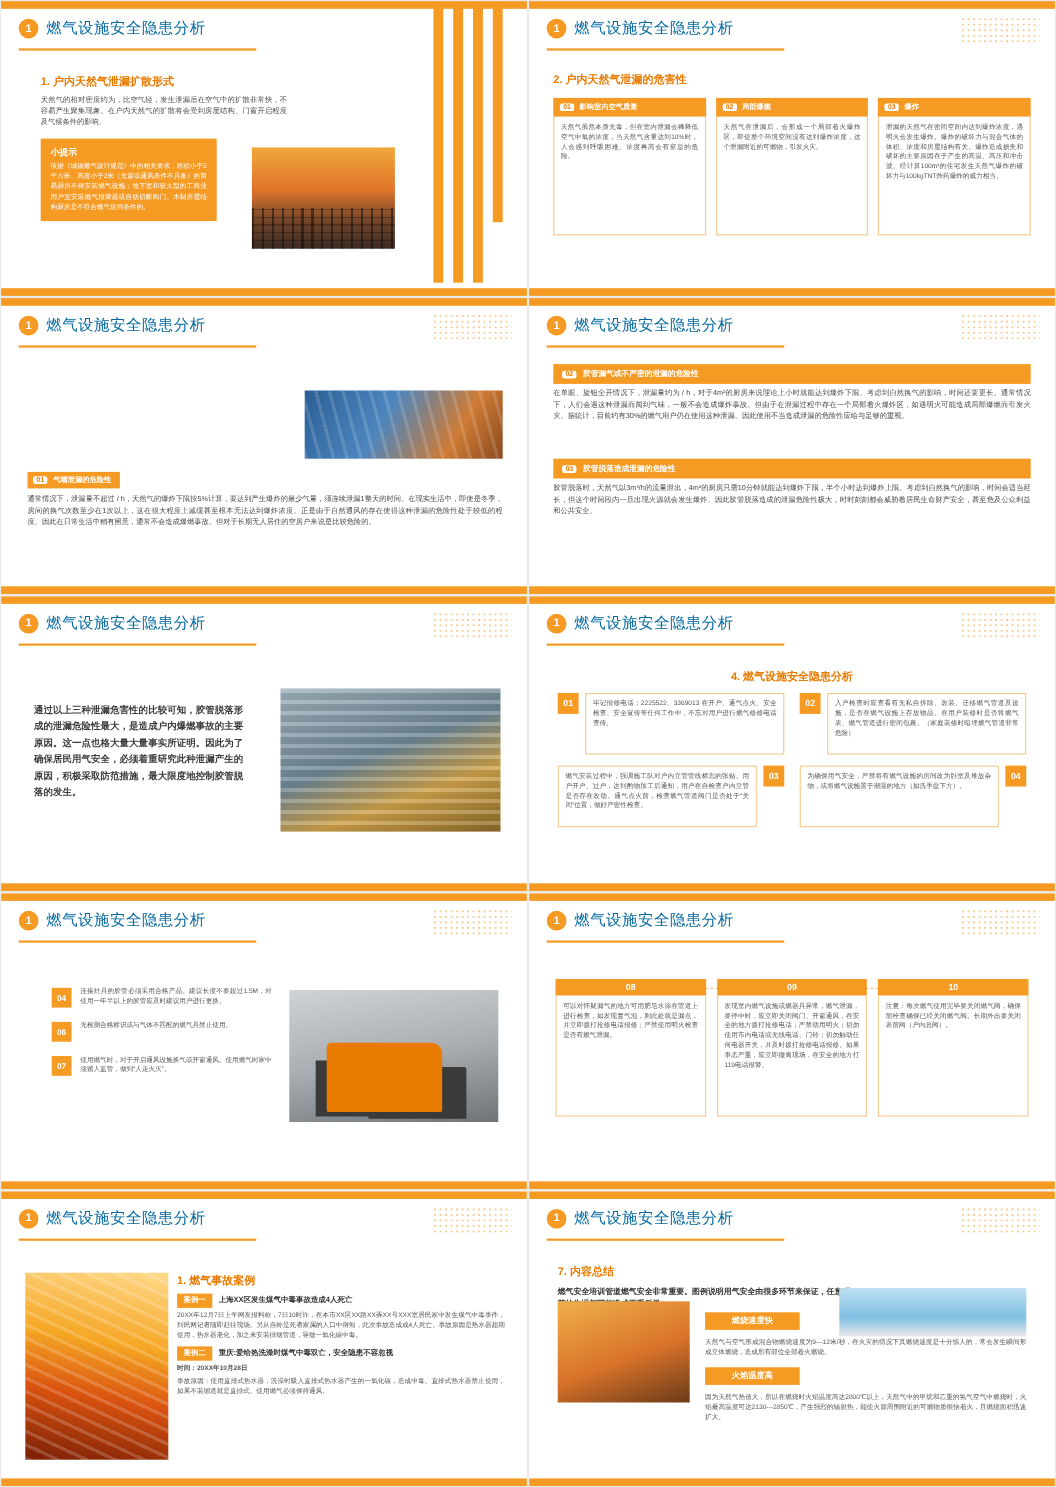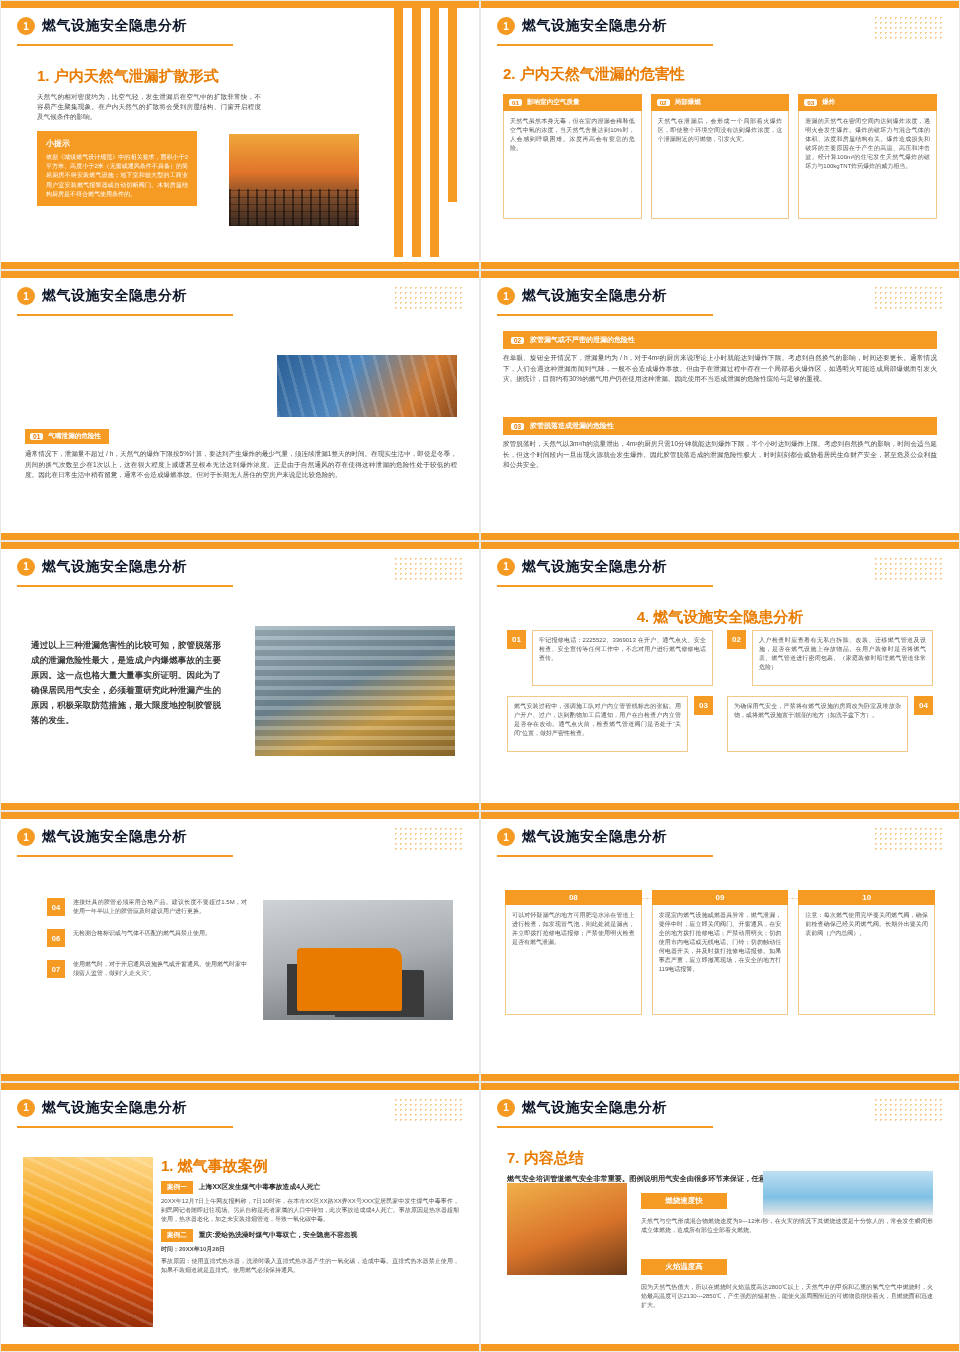--- a/index.html
+++ b/index.html
@@ -45,43 +45,43 @@
     width: 18px; height: 18px;
     border-radius: 50%;
     background: #F59A23;
     color: #fff;
     font-size: 10px;
     display: flex; align-items: center; justify-content: center;
     font-weight: bold;
   }
   .hdr .ttl {
     font-size: 14px;
-    font-weight: bold;
-    color: #0f172a;
+    font-weight: normal;
+    color: #0369a1;
     letter-spacing: .5px;
   }
   .hdr-rule {
     position: absolute;
     left: 16px;
     top: 43px;
     width: 216px;
     height: 2px;
     background: #F59A23;
   }
   .dots {
     position: absolute;
     top: 14px; right: 14px;
     width: 72px; height: 26px;
     background-image: radial-gradient(#F7C17A 1px, transparent 1px);
     background-size: 5px 5px;
     opacity: .85;
   }
 
   .sub-ttl {
-    font-size: 15px;
+    font-size: 10px;
     font-weight: bold;
     color: #E87B00;
   }
   .body-text {
     font-size: 6.6px;
     line-height: 1.55;
     color: #4a4a4a;
     text-align: justify;
   }
   .tiny {
@@ -502,19 +502,19 @@
     <div class="s10-photo"></div>
     <div class="s10-left">
       <div class="s10-img2"></div>
     </div>
     <div class="s10-right">
       <div class="row-pill">
         <span class="pill">燃烧速度快</span>
       </div>
       <div class="tiny">天然气与空气形成混合物燃烧速度为9---12米/秒，在火灾的情况下其燃烧速度是十分惊人的，常会发生瞬间形成立体燃烧，造成所有部位全部着火燃烧。</div>
       <div class="row-pill" style="margin-top:8px">
-        <span class="pill" style="margin-top:16px">火焰温度高</span>
+        <span class="pill" style="margin-top:0">火焰温度高</span>
       </div>
       <div class="tiny">因为天然气热值大，所以在燃烧时火焰温度高达2800℃以上，天然气中的甲烷和乙重的氢气空气中燃烧时，火焰最高温度可达2130---2850℃，产生强烈的辐射热，能使火源周围附近的可燃物质很快着火，且燃烧面积迅速扩大。</div>
     </div>
   </div>
 
 </div>
 
 </body></html>

